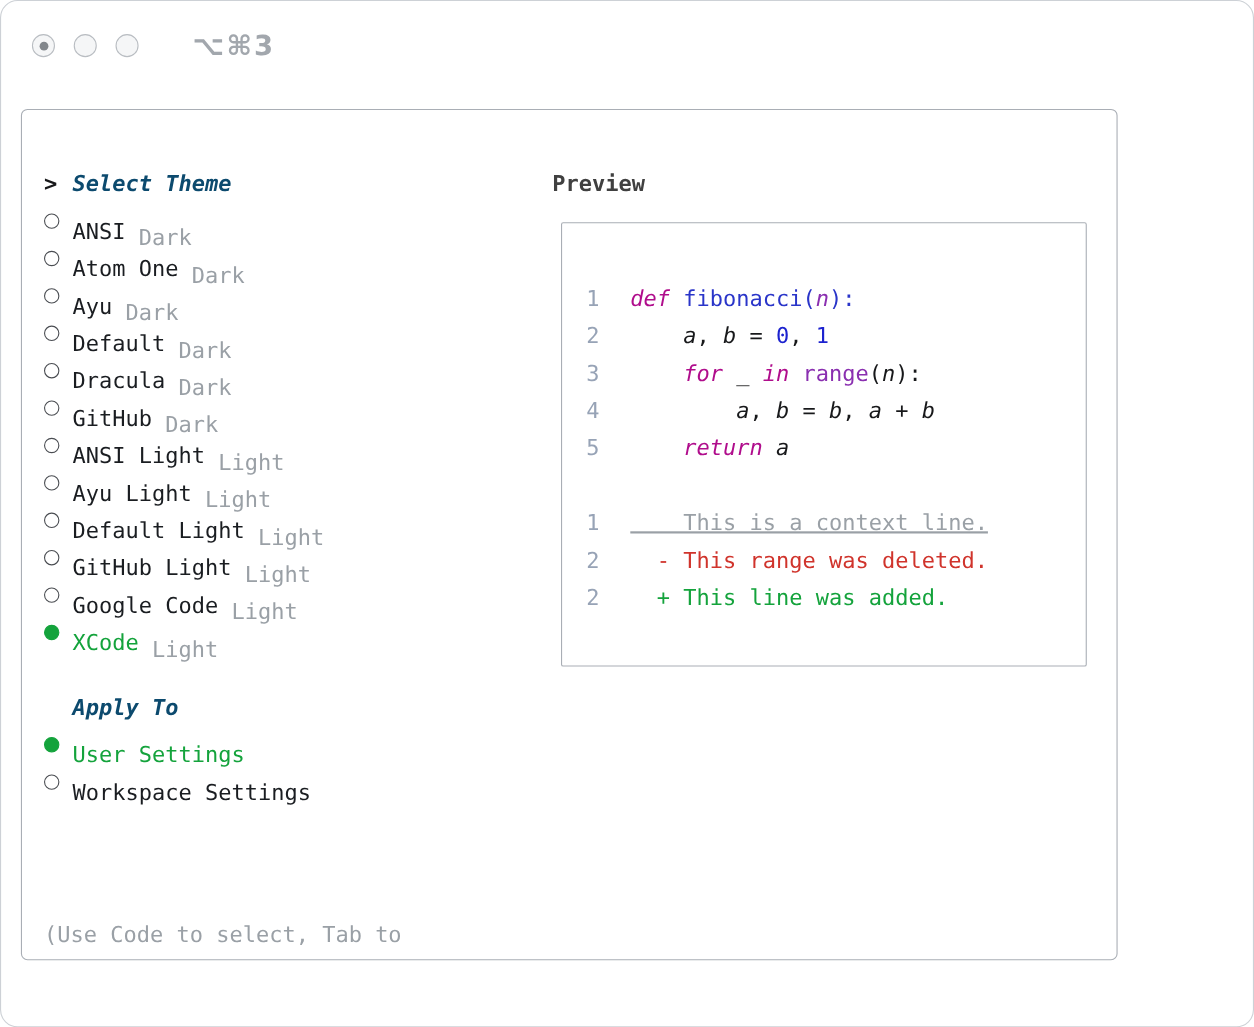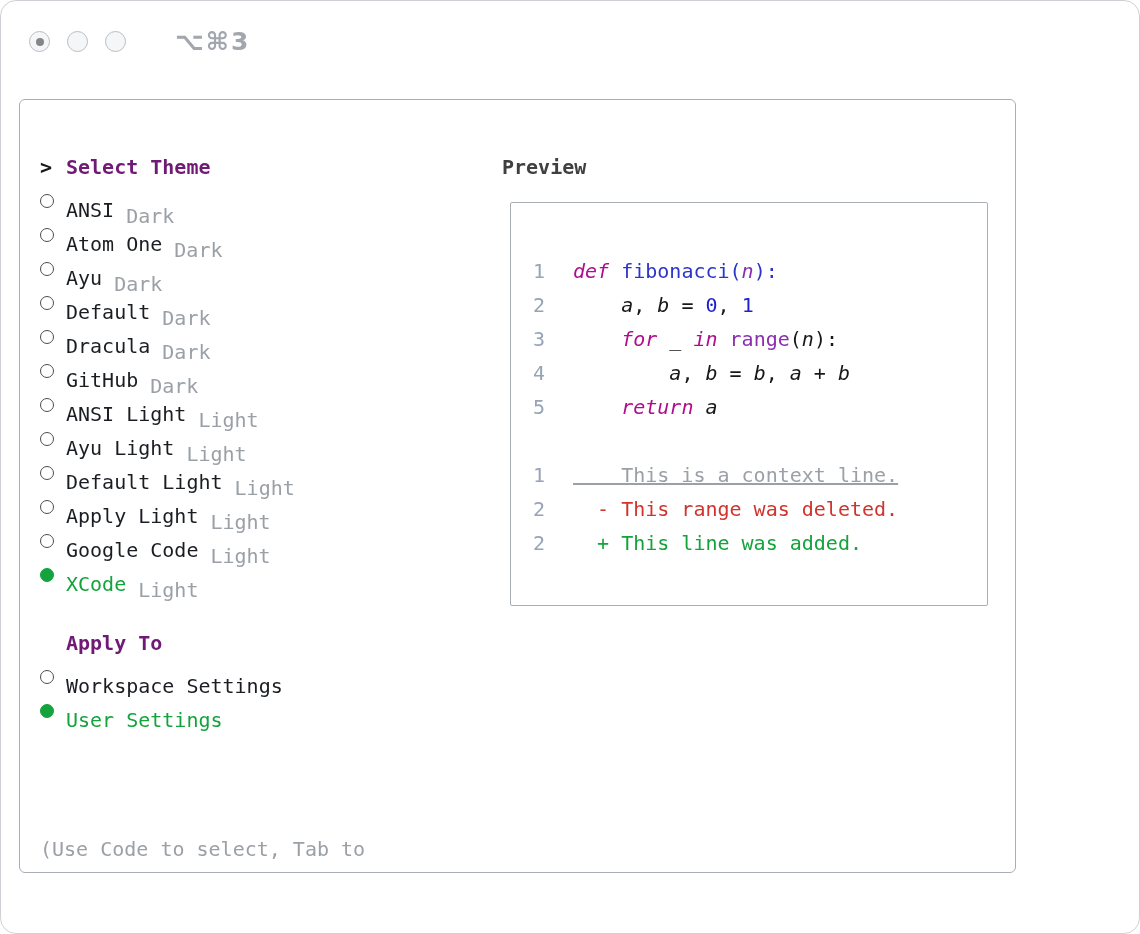--- a/index.html
+++ b/index.html
@@ -73,21 +73,21 @@
     align-items: center;
     white-space: pre;
   }
   .icon-col {
     width: 26px;
     display: flex;
     align-items: center;
     flex: 0 0 26px;
   }
   .prompt { font-weight: bold; color: #17181a; }
-  .heading { font-weight: bold; color: #701a75; }
+  .heading { font-weight: bold; color: #0c4a6e; font-style: italic; }
 
   .radio {
     width: 14px; height: 14px;
     border-radius: 50%;
     border: 1.5px solid #4a4d52;
     background: transparent;
   }
   .radio.on {
     background: var(--green, #14a33c);
     border-color: var(--green, #14a33c);
@@ -182,35 +182,35 @@
       <div id="theme-list">
           <div class="row option"><span class="icon-col"><span class="radio"></span></span><span class="tname">ANSI</span><span class="tvariant">Dark</span></div>
           <div class="row option"><span class="icon-col"><span class="radio"></span></span><span class="tname">Atom One</span><span class="tvariant">Dark</span></div>
           <div class="row option"><span class="icon-col"><span class="radio"></span></span><span class="tname">Ayu</span><span class="tvariant">Dark</span></div>
           <div class="row option"><span class="icon-col"><span class="radio"></span></span><span class="tname">Default</span><span class="tvariant">Dark</span></div>
           <div class="row option"><span class="icon-col"><span class="radio"></span></span><span class="tname">Dracula</span><span class="tvariant">Dark</span></div>
           <div class="row option"><span class="icon-col"><span class="radio"></span></span><span class="tname">GitHub</span><span class="tvariant">Dark</span></div>
           <div class="row option"><span class="icon-col"><span class="radio"></span></span><span class="tname">ANSI Light</span><span class="tvariant">Light</span></div>
           <div class="row option"><span class="icon-col"><span class="radio"></span></span><span class="tname">Ayu Light</span><span class="tvariant">Light</span></div>
           <div class="row option"><span class="icon-col"><span class="radio"></span></span><span class="tname">Default Light</span><span class="tvariant">Light</span></div>
-          <div class="row option"><span class="icon-col"><span class="radio"></span></span><span class="tname">Apply Light</span><span class="tvariant">Light</span></div>
+          <div class="row option"><span class="icon-col"><span class="radio"></span></span><span class="tname">GitHub Light</span><span class="tvariant">Light</span></div>
           <div class="row option"><span class="icon-col"><span class="radio"></span></span><span class="tname">Google Code</span><span class="tvariant">Light</span></div>
           <div class="row option selected"><span class="icon-col"><span class="radio on"></span></span><span class="tname">XCode</span><span class="tvariant">Light</span></div>
         </div>
 
       <div class="spacer"></div>
 
       <div class="row">
         <span class="icon-col"></span>
         <span class="heading">Apply To</span>
       </div>
 
       <div id="apply-list">
+          <div class="row option selected"><span class="icon-col"><span class="radio on"></span></span><span class="tname">User Settings</span></div>
           <div class="row option"><span class="icon-col"><span class="radio"></span></span><span class="tname">Workspace Settings</span></div>
-          <div class="row option selected"><span class="icon-col"><span class="radio on"></span></span><span class="tname">User Settings</span></div>
         </div>
 
       <div class="spacer"></div>
 
       <div class="help">
         <div>(Use Code to select, Tab to</div>
         
       </div>
     </div>
 

